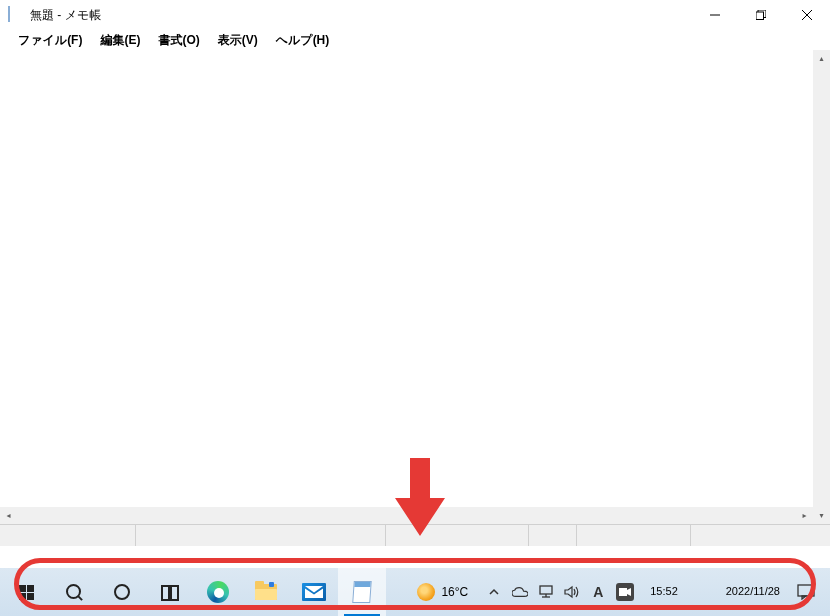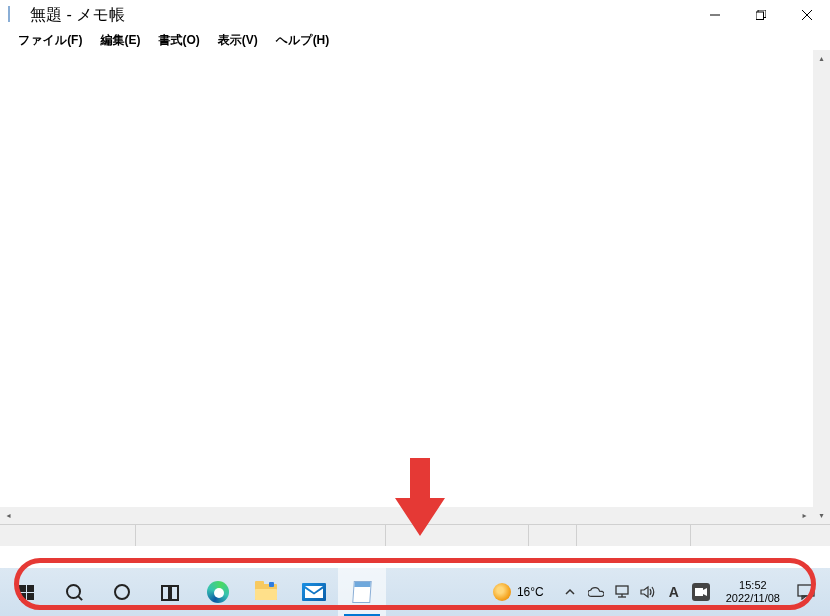--- a/index.html
+++ b/index.html
@@ -20,21 +20,21 @@
   display: flex;
   align-items: center;
   padding-left: 8px;
   background: #fff;
 }
 .titlebar .app-icon {
   width: 16px;
   height: 16px;
   margin-right: 6px;
 }
-.titlebar .title { font-size: 16px; }
+.titlebar .title { font-size: 12px; }
 .win-controls {
   margin-left: auto;
   display: flex;
 }
 .win-btn {
   width: 46px;
   height: 30px;
   display: flex;
   align-items: center;
   justify-content: center;
@@ -195,27 +195,28 @@
   width: 18px; height: 18px;
   background: #444;
   border-radius: 3px;
   display: flex;
   align-items: center;
   justify-content: center;
   cursor: pointer;
 }
 .clock {
   display: flex;
-  flex-direction: column;
+  flex-direction: row;
   align-items: center;
   justify-content: flex-start;
   font-size: 11px;
   line-height: 1.2;
   padding: 0 8px;
   cursor: pointer;
+  gap: 48px;
 }
 .action-center {
   width: 36px;
   height: 48px;
   display: flex;
   align-items: center;
   justify-content: center;
   cursor: pointer;
 }
 
@@ -498,21 +499,21 @@
       <span class="tray-icon ime-a">A</span>
       <span class="meetnow">
         <svg width="12" height="10" viewBox="0 0 12 10">
           <rect x="0" y="1" width="8" height="8" fill="#fff"></rect>
           <polygon points="8,3 12,1 12,9 8,7" fill="#fff"></polygon>
         </svg>
       </span>
     </div>
     <div class="clock">
       <span>15:52</span>
-      <span>2022/11/08</span>
+      <span>2022/11/28</span>
     </div>
     <div class="action-center">
       <svg width="18" height="16" viewBox="0 0 18 16">
         <rect x="1" y="1" width="16" height="11" fill="none" stroke="#333" stroke-width="1.3"></rect>
         <polygon points="5,12 5,15 9,12" fill="none" stroke="#333" stroke-width="1.3"></polygon>
       </svg>
     </div>
   </div>
 </div>
 

